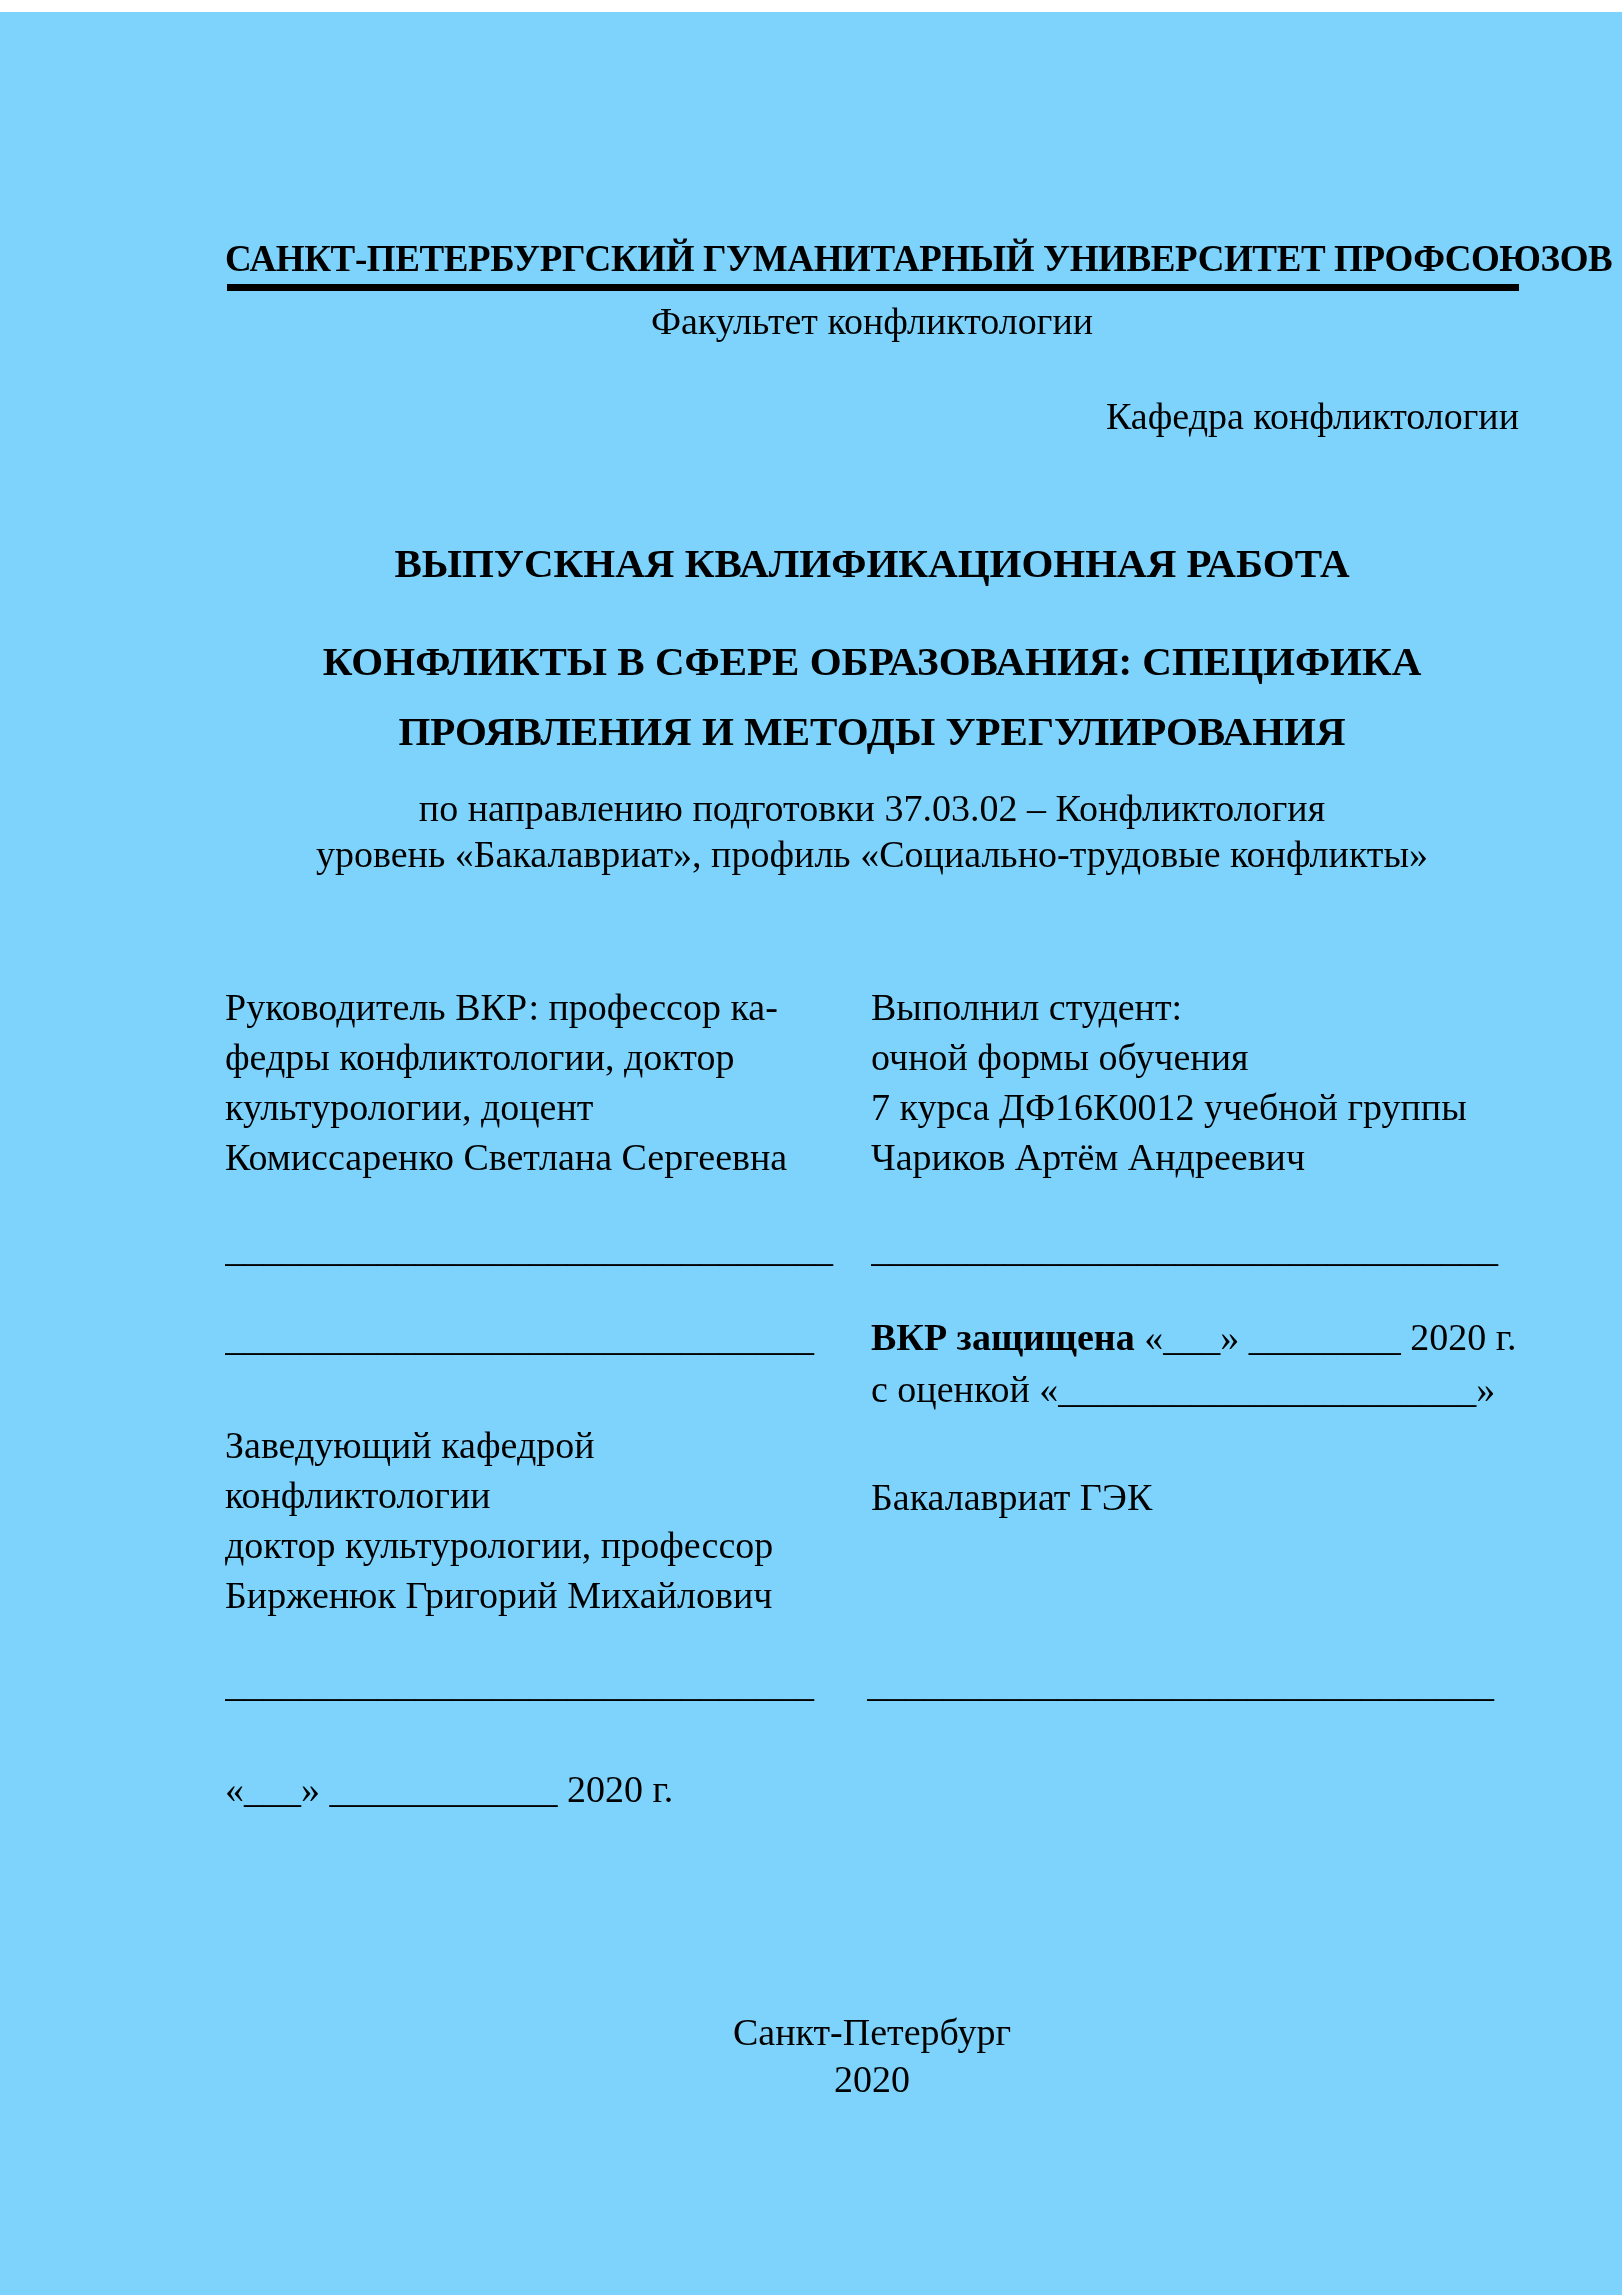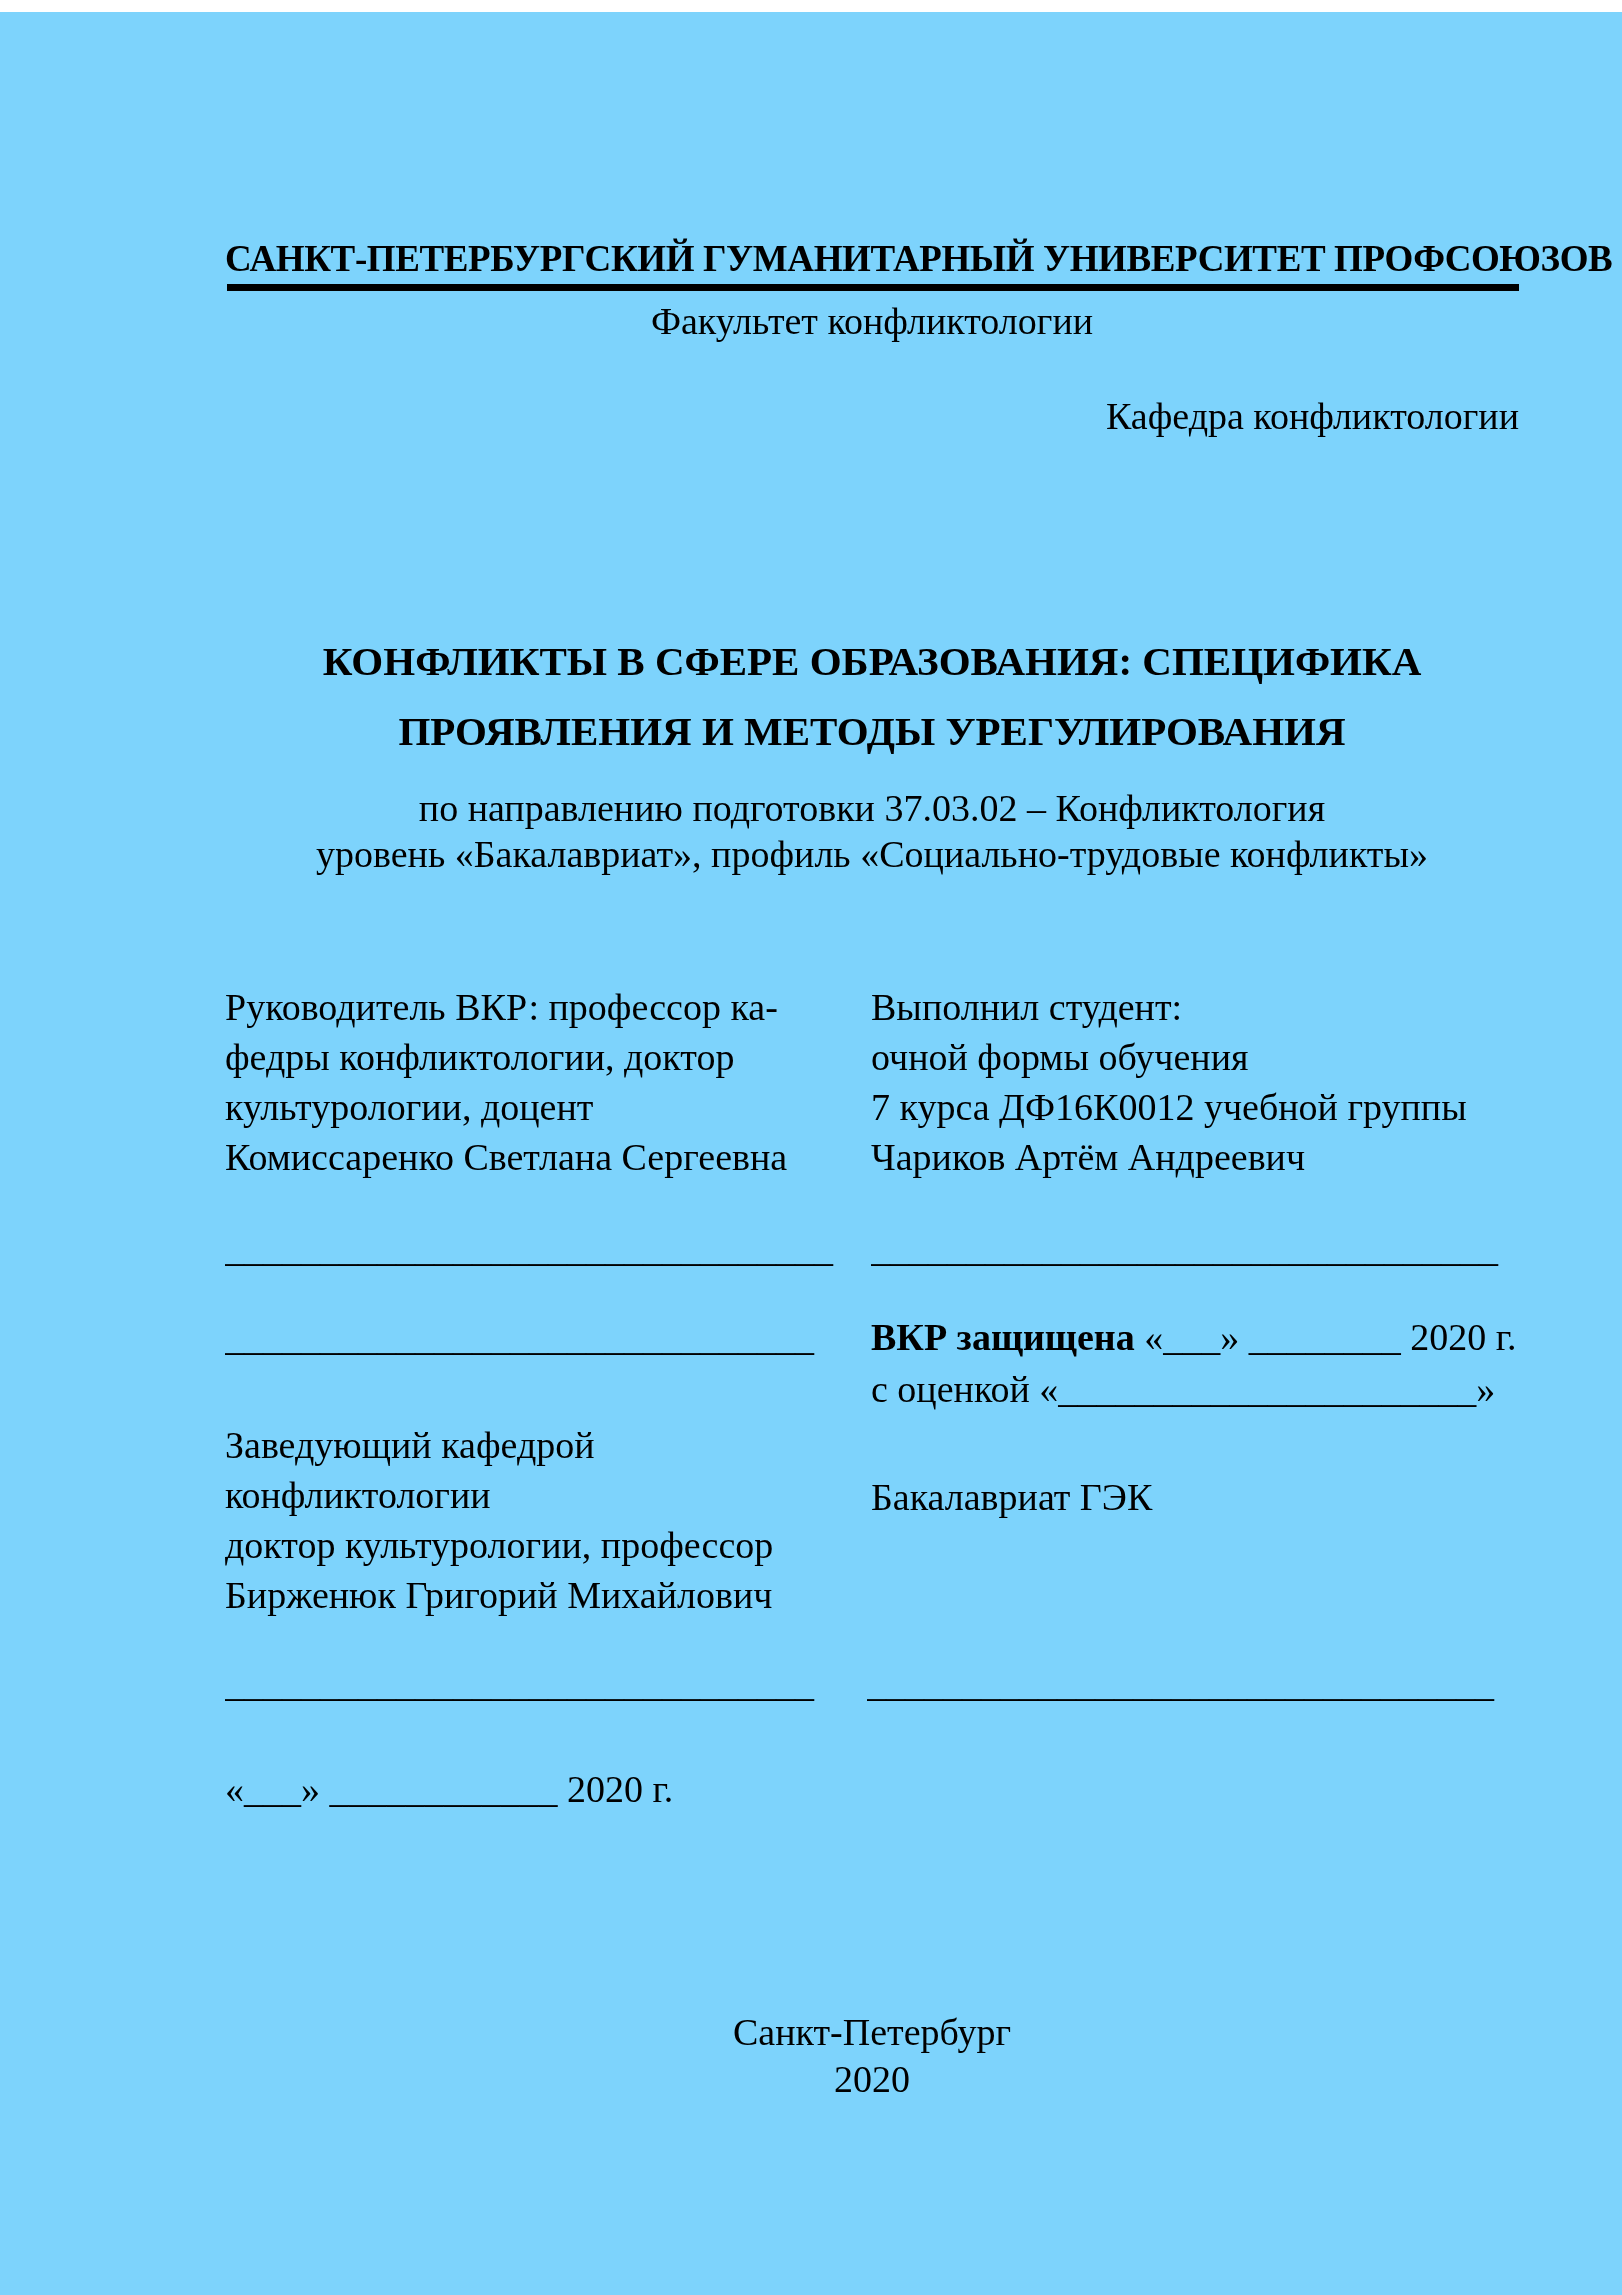--- a/index.html
+++ b/index.html
@@ -31,20 +31,21 @@
 <div class="page">
 
   <div class="abs univ-text center" style="left:225px;width:1294px;top:226px;">САНКТ-ПЕТЕРБУРГСКИЙ ГУМАНИТАРНЫЙ УНИВЕРСИТЕТ ПРОФСОЮЗОВ</div>
 
   <div class="abs rule" style="left:227px;width:1292px;top:272px;"></div>
 
   <div class="abs body-text right" style="left:225px;width:1294px;top:382px;">Кафедра конфликтологии</div>
 
   <div class="abs body-text center" style="left:225px;width:1294px;top:287px;">Факультет конфликтологии</div>
 
+  <div class="abs title-text center" style="left:225px;width:1294px;top:528px;">ВЫПУСКНАЯ КВАЛИФИКАЦИОННАЯ РАБОТА</div>
 
   <div class="abs title-text center" style="left:225px;width:1294px;top:626px;">КОНФЛИКТЫ В СФЕРЕ ОБРАЗОВАНИЯ: СПЕЦИФИКА</div>
   <div class="abs title-text center" style="left:225px;width:1294px;top:696px;">ПРОЯВЛЕНИЯ И МЕТОДЫ УРЕГУЛИРОВАНИЯ</div>
 
   <div class="abs body-text center" style="left:225px;width:1294px;top:774px;">по направлению подготовки 37.03.02 – Конфликтология</div>
   <div class="abs body-text center" style="left:225px;width:1294px;top:820px;">уровень «Бакалавриат», профиль «Социально-трудовые конфликты»</div>
 
   <div class="abs lines" style="left:225px;width:636px;top:970px;">Руководитель ВКР: профессор ка-
 федры конфликтологии, доктор
 культурологии, доцент

